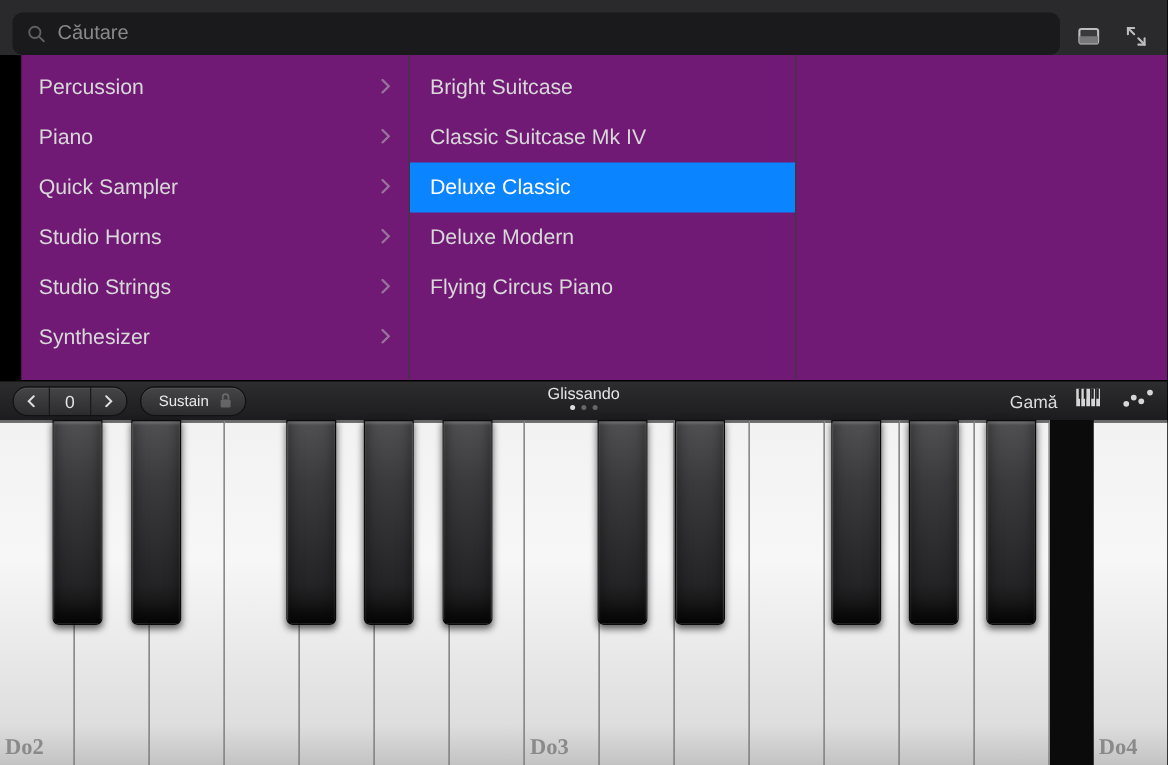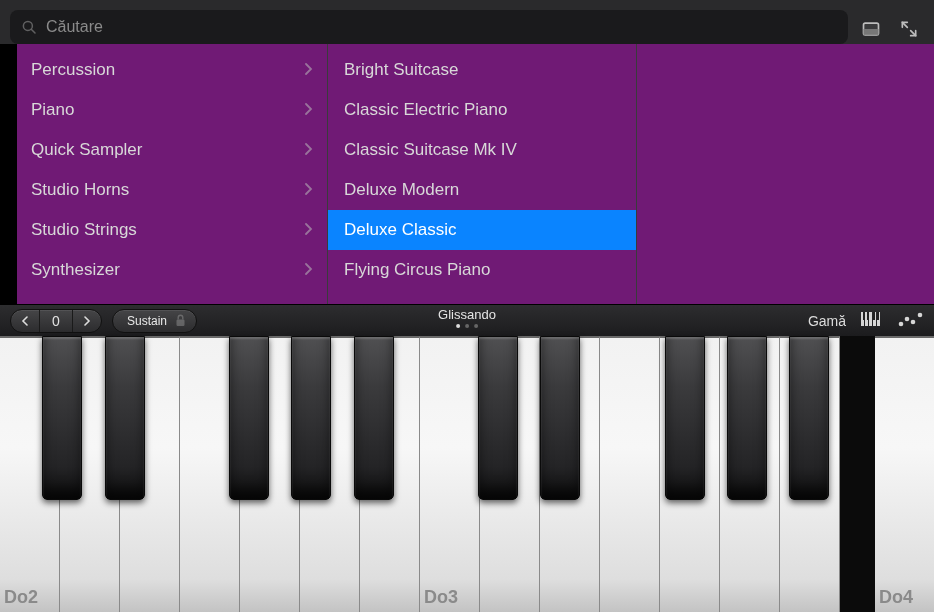--- a/index.html
+++ b/index.html
@@ -147,20 +147,21 @@
       border-right: 1px solid #8a8a8a;
       border-top: 2px solid #6a6a6a;
       cursor: pointer;
     }
     .white-key:last-child { border-right: none; margin-left: 35px; }
     .white-key .label {
       position: absolute;
       left: 4px; bottom: 4px;
       font-size: 18px; font-weight: 700;
       color: #8a8a8a;
+      font-family: Liberation Serif, serif;
     }
     .black-keys { position: absolute; inset: 0; pointer-events: none;}
     .black-key {
       position: absolute;
       top: 0;
       width: 40px;
       height: 164px;
       pointer-events: auto;
       cursor: pointer;
     }
@@ -242,30 +243,27 @@
         <span class="chev"><svg width="9" height="12" viewBox="0 0 9 12">
             <path d="M2 1 L7 6 L2 11" stroke="#bcbcbc" stroke-width="1.8" fill="none" stroke-linecap="round"></path>
           </svg></span>
       </div>
     </div>
   <div class="col2" id="col2">
       <div class="sub-item">
         <span>Bright Suitcase</span>
       </div>
       <div class="sub-item">
-        <span>Classic Electric Piano</span>
-      </div>
-      <div class="sub-item">
         <span>Classic Suitcase Mk IV</span>
+      </div>
+      <div class="sub-item selected">
+        <span>Deluxe Classic</span>
       </div>
       <div class="sub-item">
         <span>Deluxe Modern</span>
-      </div>
-      <div class="sub-item selected">
-        <span>Deluxe Classic</span>
       </div>
       <div class="sub-item">
         <span>Flying Circus Piano</span>
       </div>
     </div>
 </div>
 
 <div class="ctrl-strip">
   <div class="octave-group">
     <div class="octave-btn">

